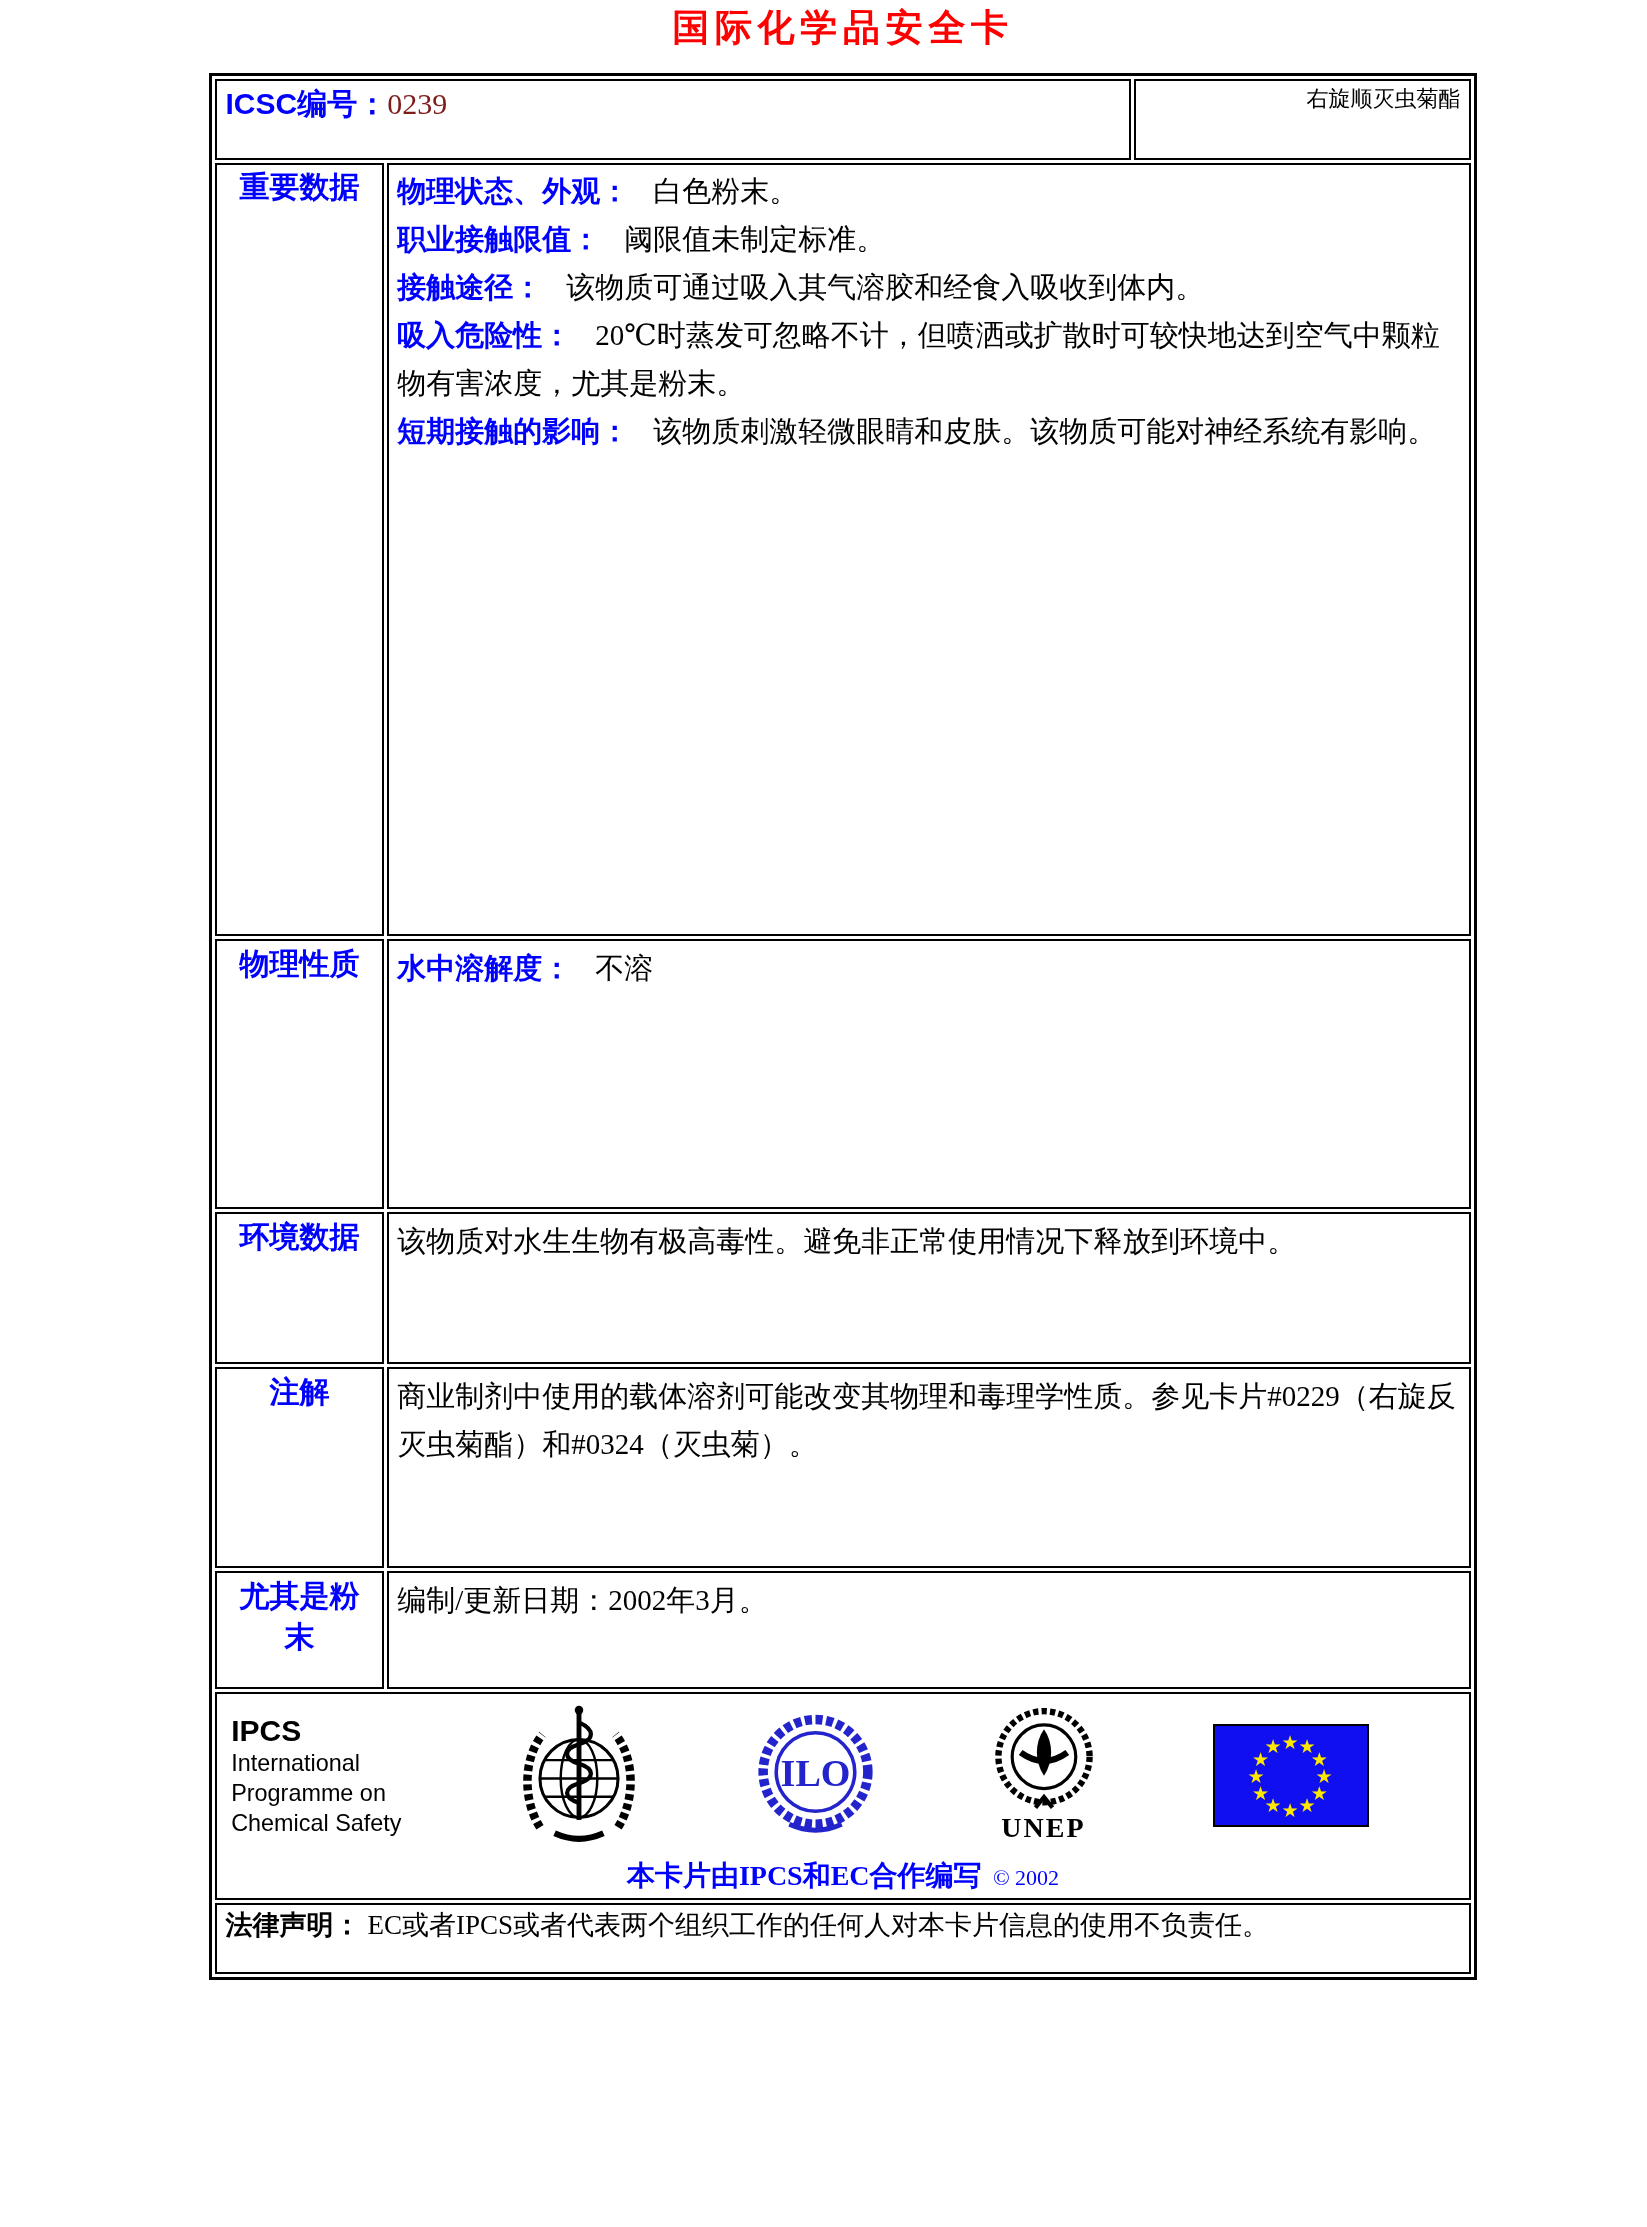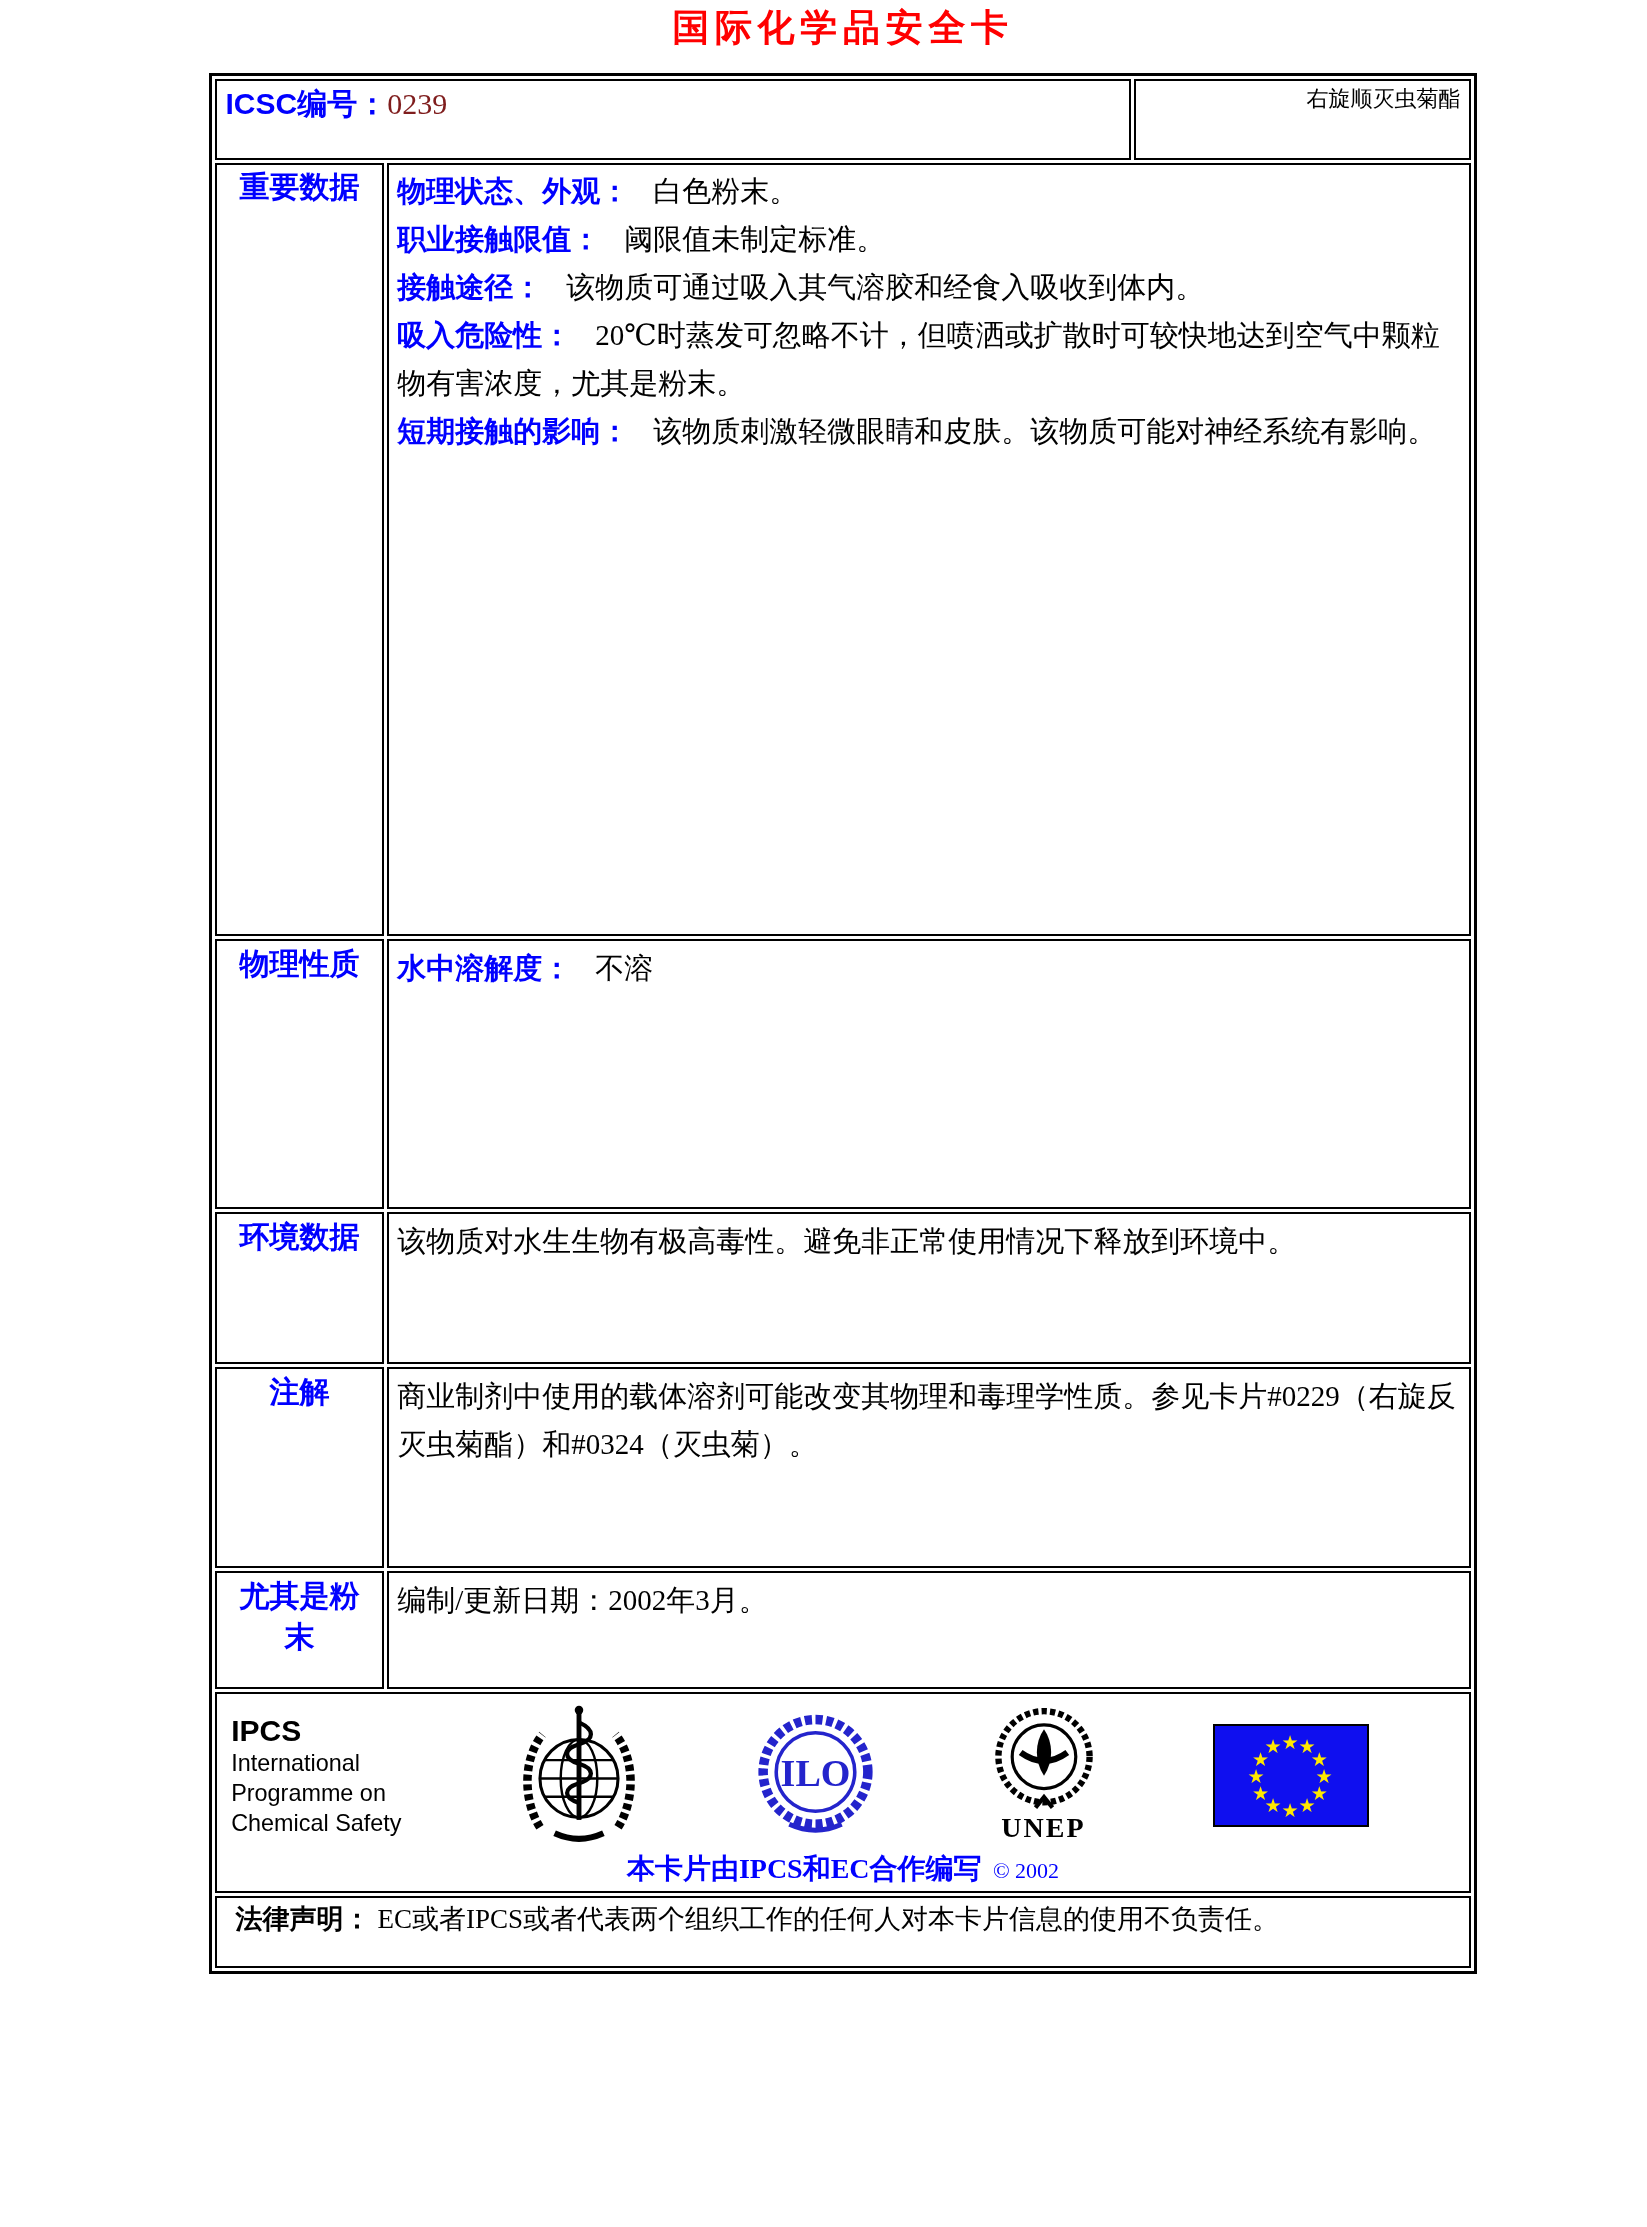--- a/index.html
+++ b/index.html
@@ -72,29 +72,29 @@
     font-weight:bold; font-size:28px; letter-spacing:2.1px; margin-top:-4.2px;
   }
 
   .eu-flag {
     width:156px; height:103px; background:#0F0FEF;
     border:2.8px solid #000; box-sizing:border-box; position:relative;
   }
 
   .credit-line {
     text-align:center; color:#0000FF; font-weight:bold;
-    font-size:28px; margin-top:3px;
+    font-size:28px; margin-top:10px;
     font-family:"Liberation Serif","DejaVu Serif",serif;
   }
   .credit-copy { font-size:22px; font-weight:normal; margin-left:11.3px; }
 
   td.legal-cell { vertical-align:middle; font-size:27px; padding-left:7px; }
   .legal-label {
     font-family:"Liberation Sans","DejaVu Sans",sans-serif;
-    font-weight:bold; margin-right:7px;margin-left:10px;
+    font-weight:bold; margin-right:7px;
   }
 </style>
 </head>
 <body>
 
 <div class="page">
 
   <div class="doc-title">国际化学品安全卡</div>
 
   <table class="card">

